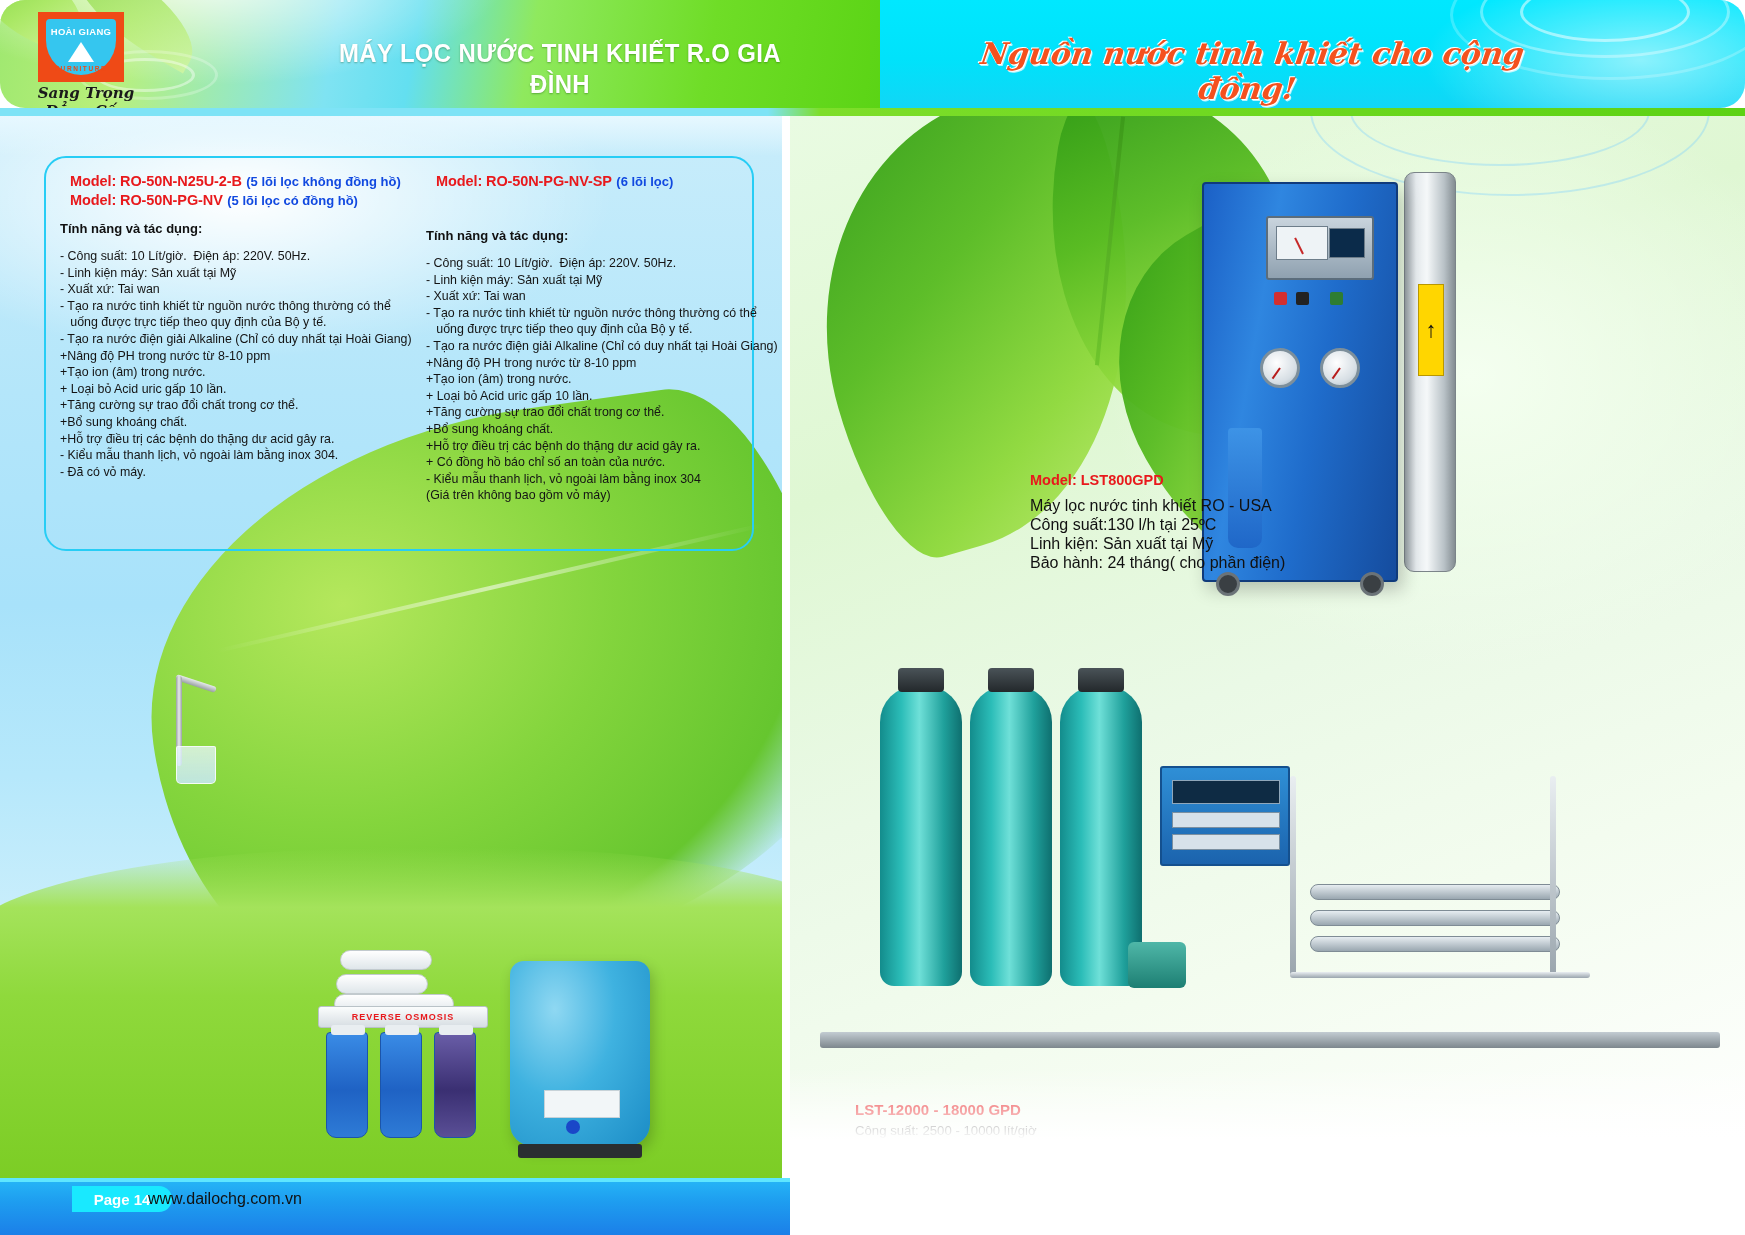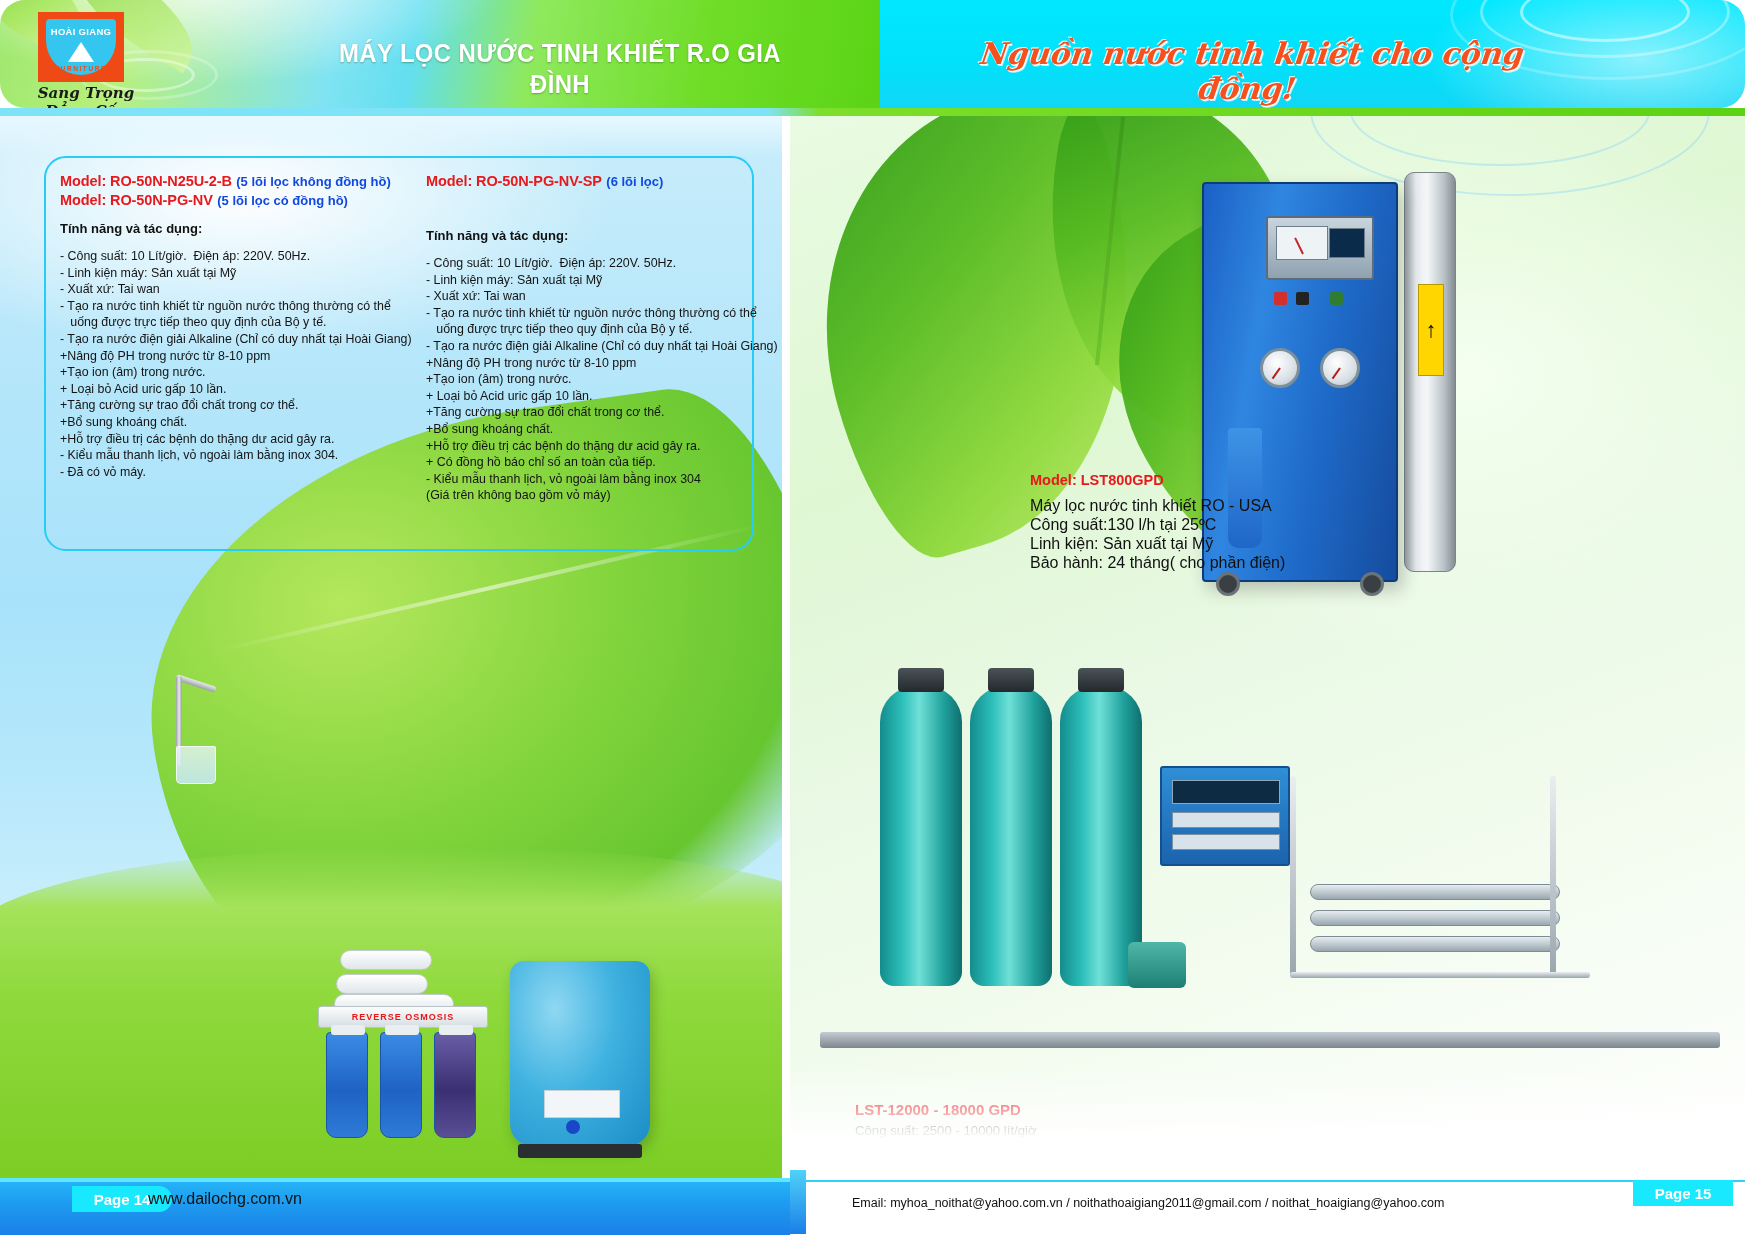--- a/index.html
+++ b/index.html
@@ -134,21 +134,21 @@
     border: 2px solid #27cdf5; border-radius: 22px;
     background: rgba(255,255,255,0.0);
   }
   .col { position: absolute; top: 14px; }
   .col-a { left: 14px;  width: 360px; }
   .col-b { left: 380px; width: 330px; }
 
   .model-line { margin-bottom: 1px; white-space: nowrap; }
   .model-red {
     font-size: 14.5px; font-weight: 700; color: #e8191c;
-    font-stretch: condensed; letter-spacing: -.1px;
+    font-stretch: condensed; letter-spacing: -.1px; margin-left: 10px;
   }
   .model-blue {
     font-size: 13px; font-weight: 700; color: #1149e0;
     font-stretch: condensed;
   }
   .feat-head {
     font-size: 13px; font-weight: 700; color: #111; margin-top: 12px; margin-bottom: 12px;
   }
   .feat-line {
     font-size: 12.4px; color: #141414; line-height: 16.6px; white-space: pre;
@@ -487,21 +487,21 @@
         <div class="feat-line">- Xuất xứ: Tai wan</div>
         <div class="feat-line">- Tạo ra nước tinh khiết từ nguồn nước thông thường có thể</div>
         <div class="feat-line">   uống được trực tiếp theo quy định của Bộ y tế.</div>
         <div class="feat-line">- Tạo ra nước điện giải Alkaline (Chỉ có duy nhất tại Hoài Giang)</div>
         <div class="feat-line">+Nâng độ PH trong nước từ 8-10 ppm</div>
         <div class="feat-line">+Tạo ion (âm) trong nước.</div>
         <div class="feat-line">+ Loại bỏ Acid uric gấp 10 lần.</div>
         <div class="feat-line">+Tăng cường sự trao đổi chất trong cơ thể.</div>
         <div class="feat-line">+Bổ sung khoáng chất.</div>
         <div class="feat-line">+Hỗ trợ điều trị các bệnh do thặng dư acid gây ra.</div>
-        <div class="feat-line">+ Có đồng hồ báo chỉ số an toàn của tiếp.</div>
+        <div class="feat-line">+ Có đồng hồ báo chỉ số an toàn của nước.</div>
         <div class="feat-line">- Kiểu mẫu thanh lịch, vỏ ngoài làm bằng inox 304</div>
         <div class="feat-line">(Giá trên không bao gồm vỏ máy)</div>
       </div>
     </div>
 
     <div class="faucet-arm"></div>
     <div class="faucet"></div>
     <div class="glass"></div>
 
 
@@ -601,20 +601,15 @@
     </div>
 
     <div class="rt-shadow-band"></div>
   </div>
 
   <div class="footer">
     <div class="footer-left">
       <div class="page-badge">Page 14</div>
       <div class="footer-url">www.dailochg.com.vn</div>
     </div>
-    <div class="footer-right">
-      <div class="footer-sidebar"></div>
-      <div class="footer-email">Email: myhoa_noithat@yahoo.com.vn /  noithathoaigiang2011@gmail.com / noithat_hoaigiang@yahoo.com</div>
-      <div class="page-badge-right">Page 15</div>
-    </div>
   </div>
 
 </div>
 
 </body></html>

